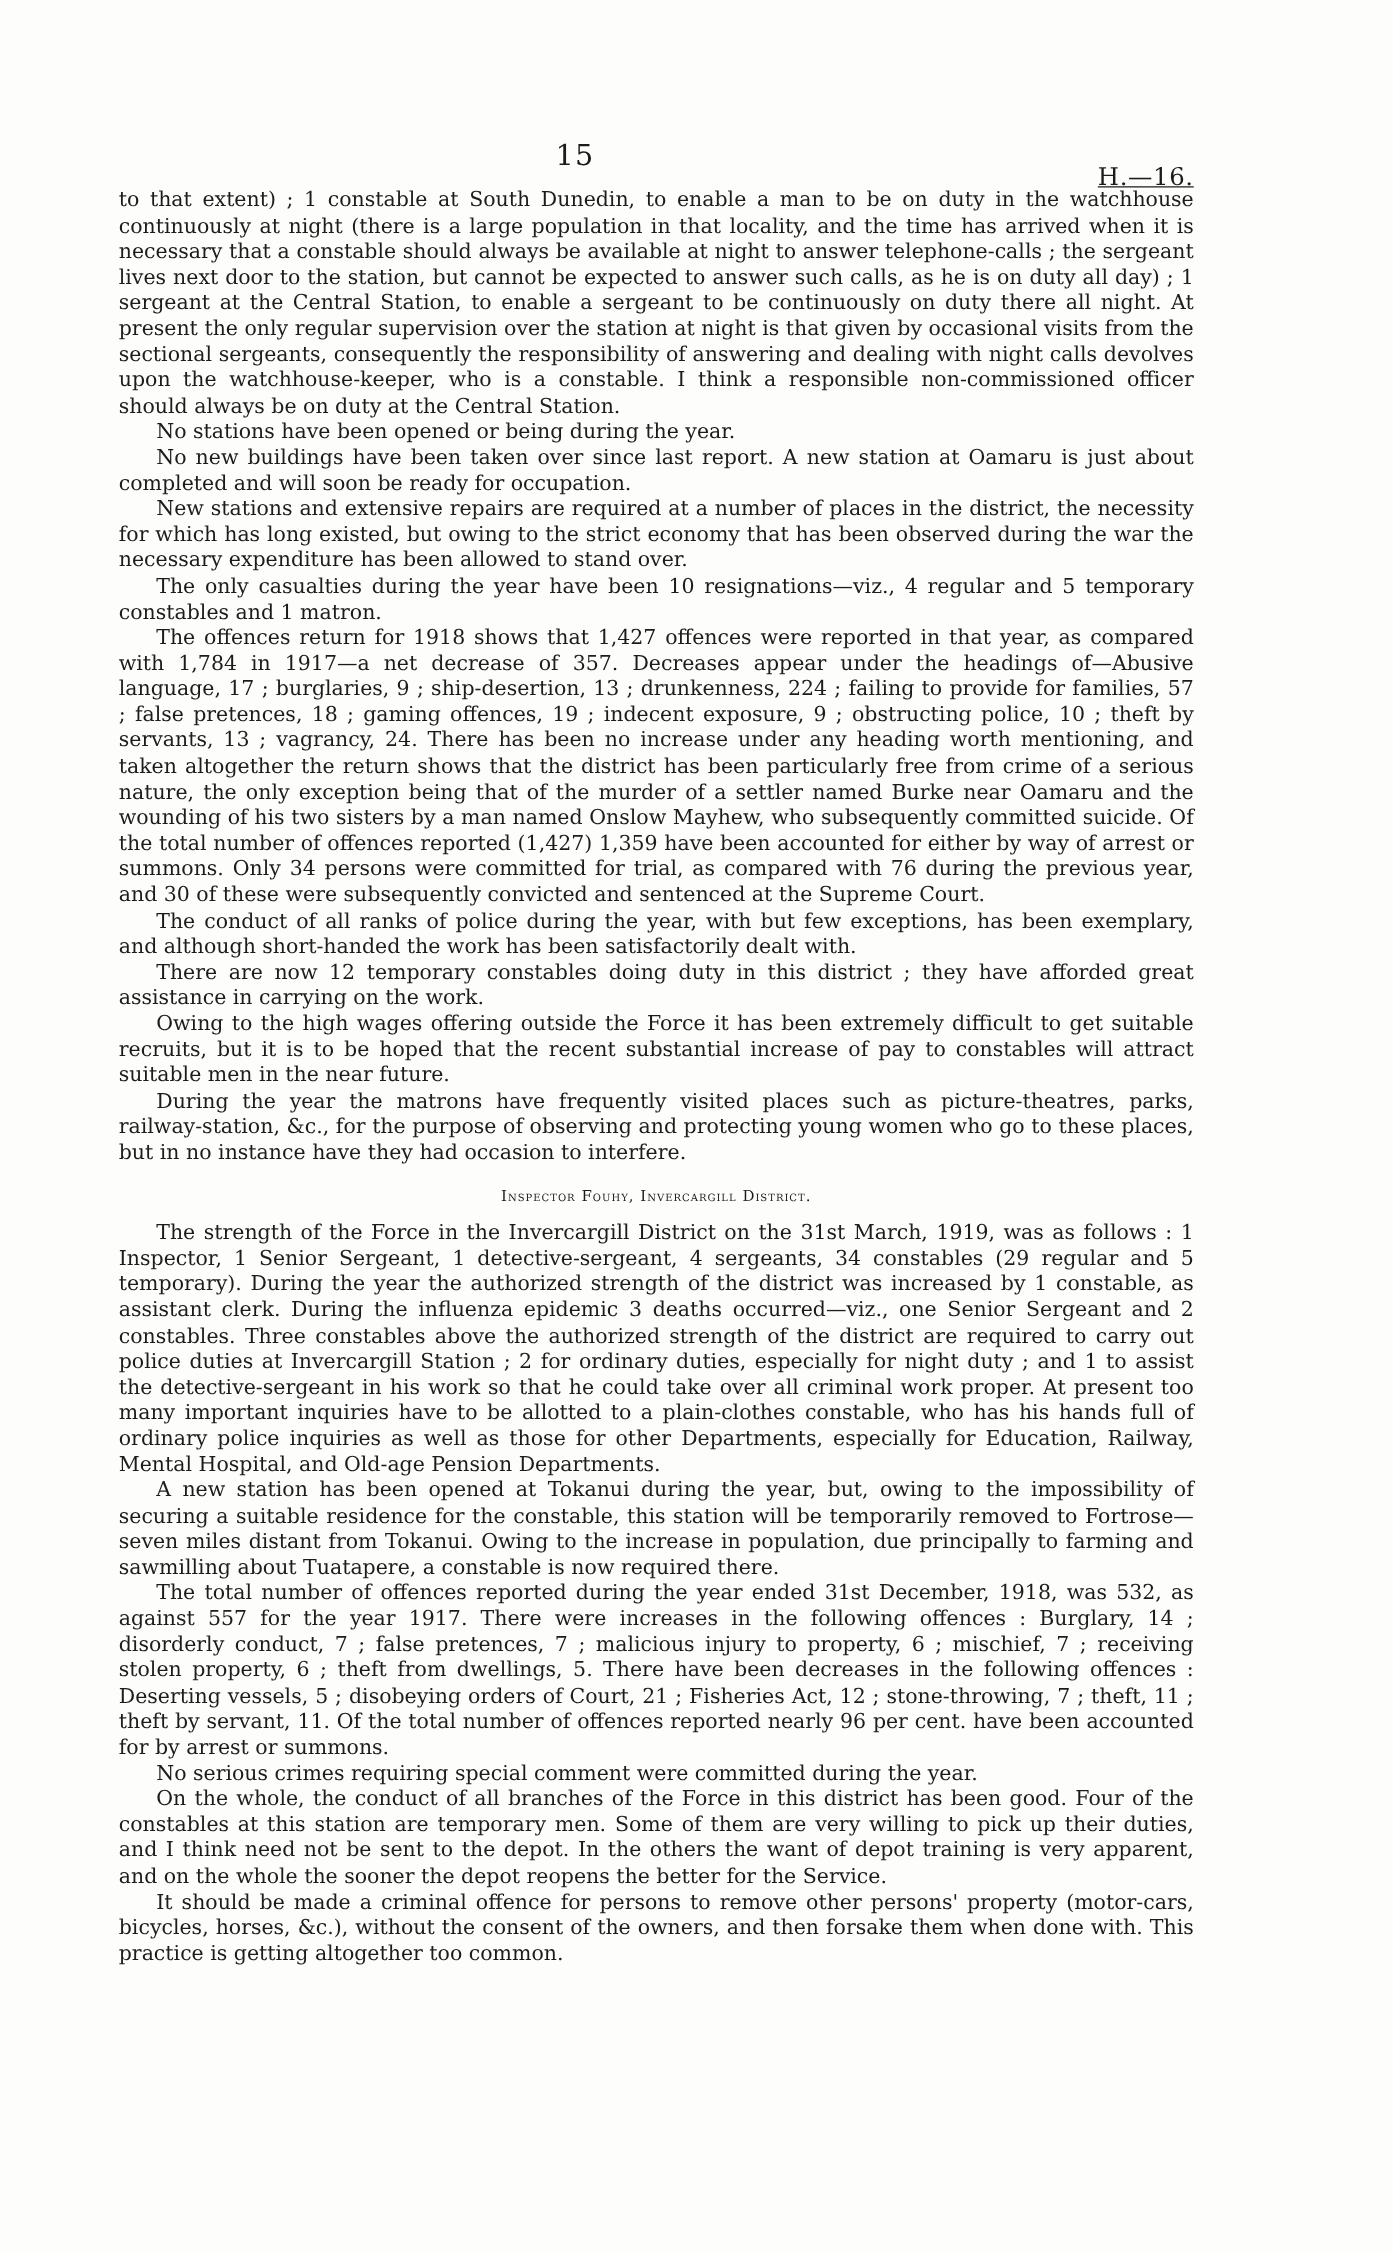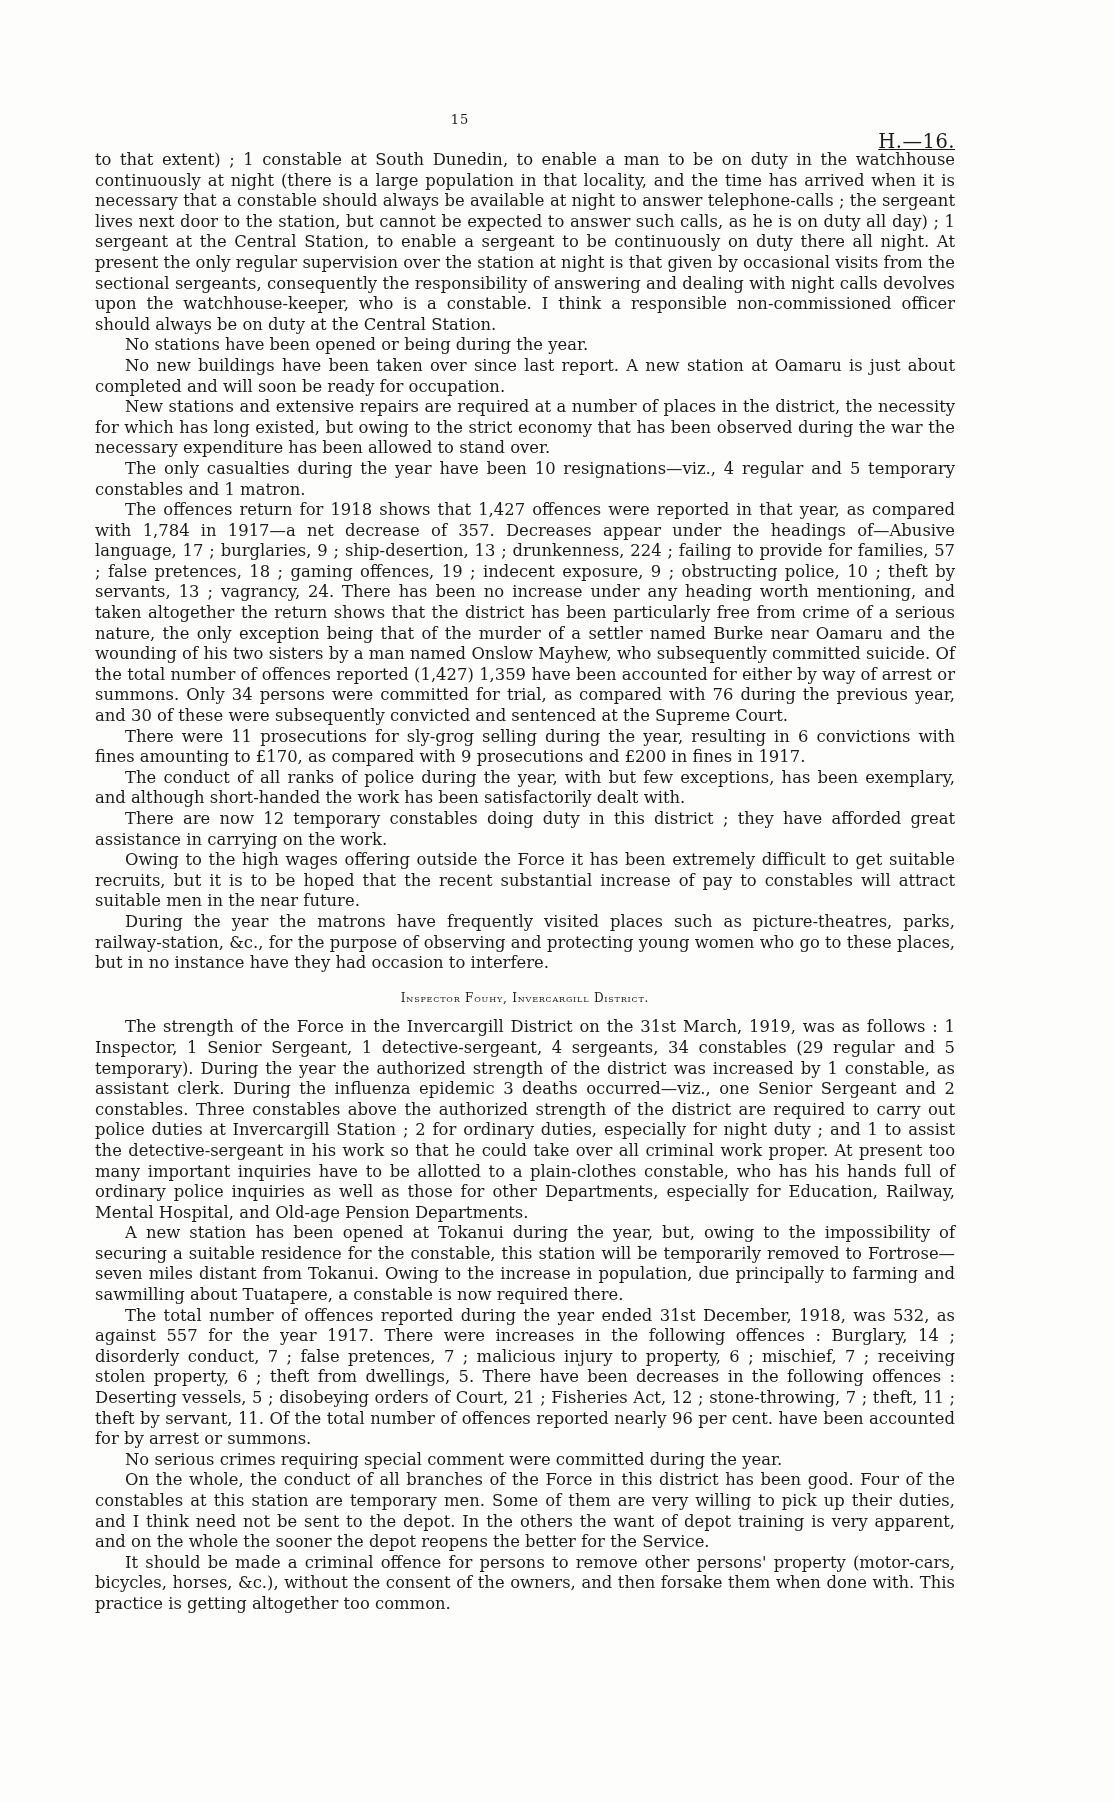--- a/index.html
+++ b/index.html
@@ -22,21 +22,21 @@
     left: 95px;
     top: 112px;
     width: 860px;
     height: 30px;
   }
   .page-num {
     position: absolute;
     left: 0;
     right: 130px;
     text-align: center;
-    font-size: 13px;
+    font-size: 23px;
     letter-spacing: 1px;
   }
   .doc-ref {
     position: absolute;
     right: 0;
     top: 18px;
     font-size: 19.5px;
     letter-spacing: 0.5px;
     text-decoration: underline;
   }
@@ -77,21 +77,20 @@
     <span class="doc-ref">H.—16.</span>
   </div>
 
   <div class="content">
     <p class="cont">to that extent) ; 1 constable at South Dunedin, to enable a man to be on duty in the watchhouse continuously at night (there is a large population in that locality, and the time has arrived when it is necessary that a constable should always be available at night to answer telephone-calls ; the sergeant lives next door to the station, but cannot be expected to answer such calls, as he is on duty all day) ; 1 sergeant at the Central Station, to enable a sergeant to be continuously on duty there all night.  At present the only regular supervision over the station at night is that given by occasional visits from the sectional sergeants, consequently the responsibility of answering and dealing with night calls devolves upon the watchhouse-keeper, who is a constable.  I think a responsible non-commissioned officer should always be on duty at the Central Station.</p>
     <p>No stations have been opened or being during the year.</p>
     <p>No new buildings have been taken over since last report.  A new station at Oamaru is just about completed and will soon be ready for occupation.</p>
     <p>New stations and extensive repairs are required at a number of places in the district, the necessity for which has long existed, but owing to the strict economy that has been observed during the war the necessary expenditure has been allowed to stand over.</p>
     <p>The only casualties during the year have been 10 resignations—viz., 4 regular and 5 temporary constables and 1 matron.</p>
     <p>The offences return for 1918 shows that 1,427 offences were reported in that year, as compared with 1,784 in 1917—a net decrease of 357.  Decreases appear under the headings of—Abusive language, 17 ;  burglaries, 9 ;  ship-desertion, 13 ;  drunkenness, 224 ;  failing to provide for families, 57 ;  false pretences, 18 ;  gaming offences, 19 ;  indecent exposure, 9 ;  obstructing police, 10 ;  theft by servants, 13 ;  vagrancy, 24.  There has been no increase under any heading worth mentioning, and taken altogether the return shows that the district has been particularly free from crime of a serious nature, the only exception being that of the murder of a settler named Burke near Oamaru and the wounding of his two sisters by a man named Onslow Mayhew, who subsequently committed suicide. Of the total number of offences reported (1,427) 1,359 have been accounted for either by way of arrest or summons.  Only 34 persons were committed for trial, as compared with 76 during the previous year, and 30 of these were subsequently convicted and sentenced at the Supreme Court.</p>
-    <p>There were 11 prosecutions for sly-grog selling during the year, resulting in 6 convictions with fines amounting to £170, as compared with 9 prosecutions and £200 in fines in 1917.</p>
     <p>The conduct of all ranks of police during the year, with but few exceptions, has been exemplary, and although short-handed the work has been satisfactorily dealt with.</p>
     <p>There are now 12 temporary constables doing duty in this district ;  they have afforded great assistance in carrying on the work.</p>
     <p>Owing to the high wages offering outside the Force it has been extremely difficult to get suitable recruits, but it is to be hoped that the recent substantial increase of pay to constables will attract suitable men in the near future.</p>
     <p>During the year the matrons have frequently visited places such as picture-theatres, parks, railway-station, &amp;c., for the purpose of observing and protecting young women who go to these places, but in no instance have they had occasion to interfere.</p>
 
     <h2 class="sec-heading">Inspector Fouhy, Invercargill District.</h2>
 
     <p>The strength of the Force in the Invercargill District on the 31st March, 1919, was as follows : 1 Inspector, 1 Senior Sergeant, 1 detective-sergeant, 4 sergeants, 34 constables (29 regular and 5 temporary).  During the year the authorized strength of the district was increased by 1 constable, as assistant clerk.  During the influenza epidemic 3 deaths occurred—viz., one Senior Sergeant and 2 constables.  Three constables above the authorized strength of the district are required to carry out police duties at Invercargill Station ;  2 for ordinary duties, especially for night duty ;  and 1 to assist the detective-sergeant in his work so that he could take over all criminal work proper.  At present too many important inquiries have to be allotted to a plain-clothes constable, who has his hands full of ordinary police inquiries as well as those for other Departments, especially for Education, Railway, Mental Hospital, and Old-age Pension Departments.</p>
     <p>A new station has been opened at Tokanui during the year, but, owing to the impossibility of securing a suitable residence for the constable, this station will be temporarily removed to Fortrose—seven miles distant from Tokanui.  Owing to the increase in population, due principally to farming and sawmilling about Tuatapere, a constable is now required there.</p>
     <p>The total number of offences reported during the year ended 31st December, 1918, was 532, as against 557 for the year 1917.  There were increases in the following offences :  Burglary, 14 ;  disorderly conduct, 7 ;  false pretences, 7 ;  malicious injury to property, 6 ;  mischief, 7 ;  receiving stolen property, 6 ;  theft from dwellings, 5.  There have been decreases in the following offences : Deserting vessels, 5 ;  disobeying orders of Court, 21 ;  Fisheries Act, 12 ;  stone-throwing, 7 ;  theft, 11 ;  theft by servant, 11.  Of the total number of offences reported nearly 96 per cent. have been accounted for by arrest or summons.</p>

